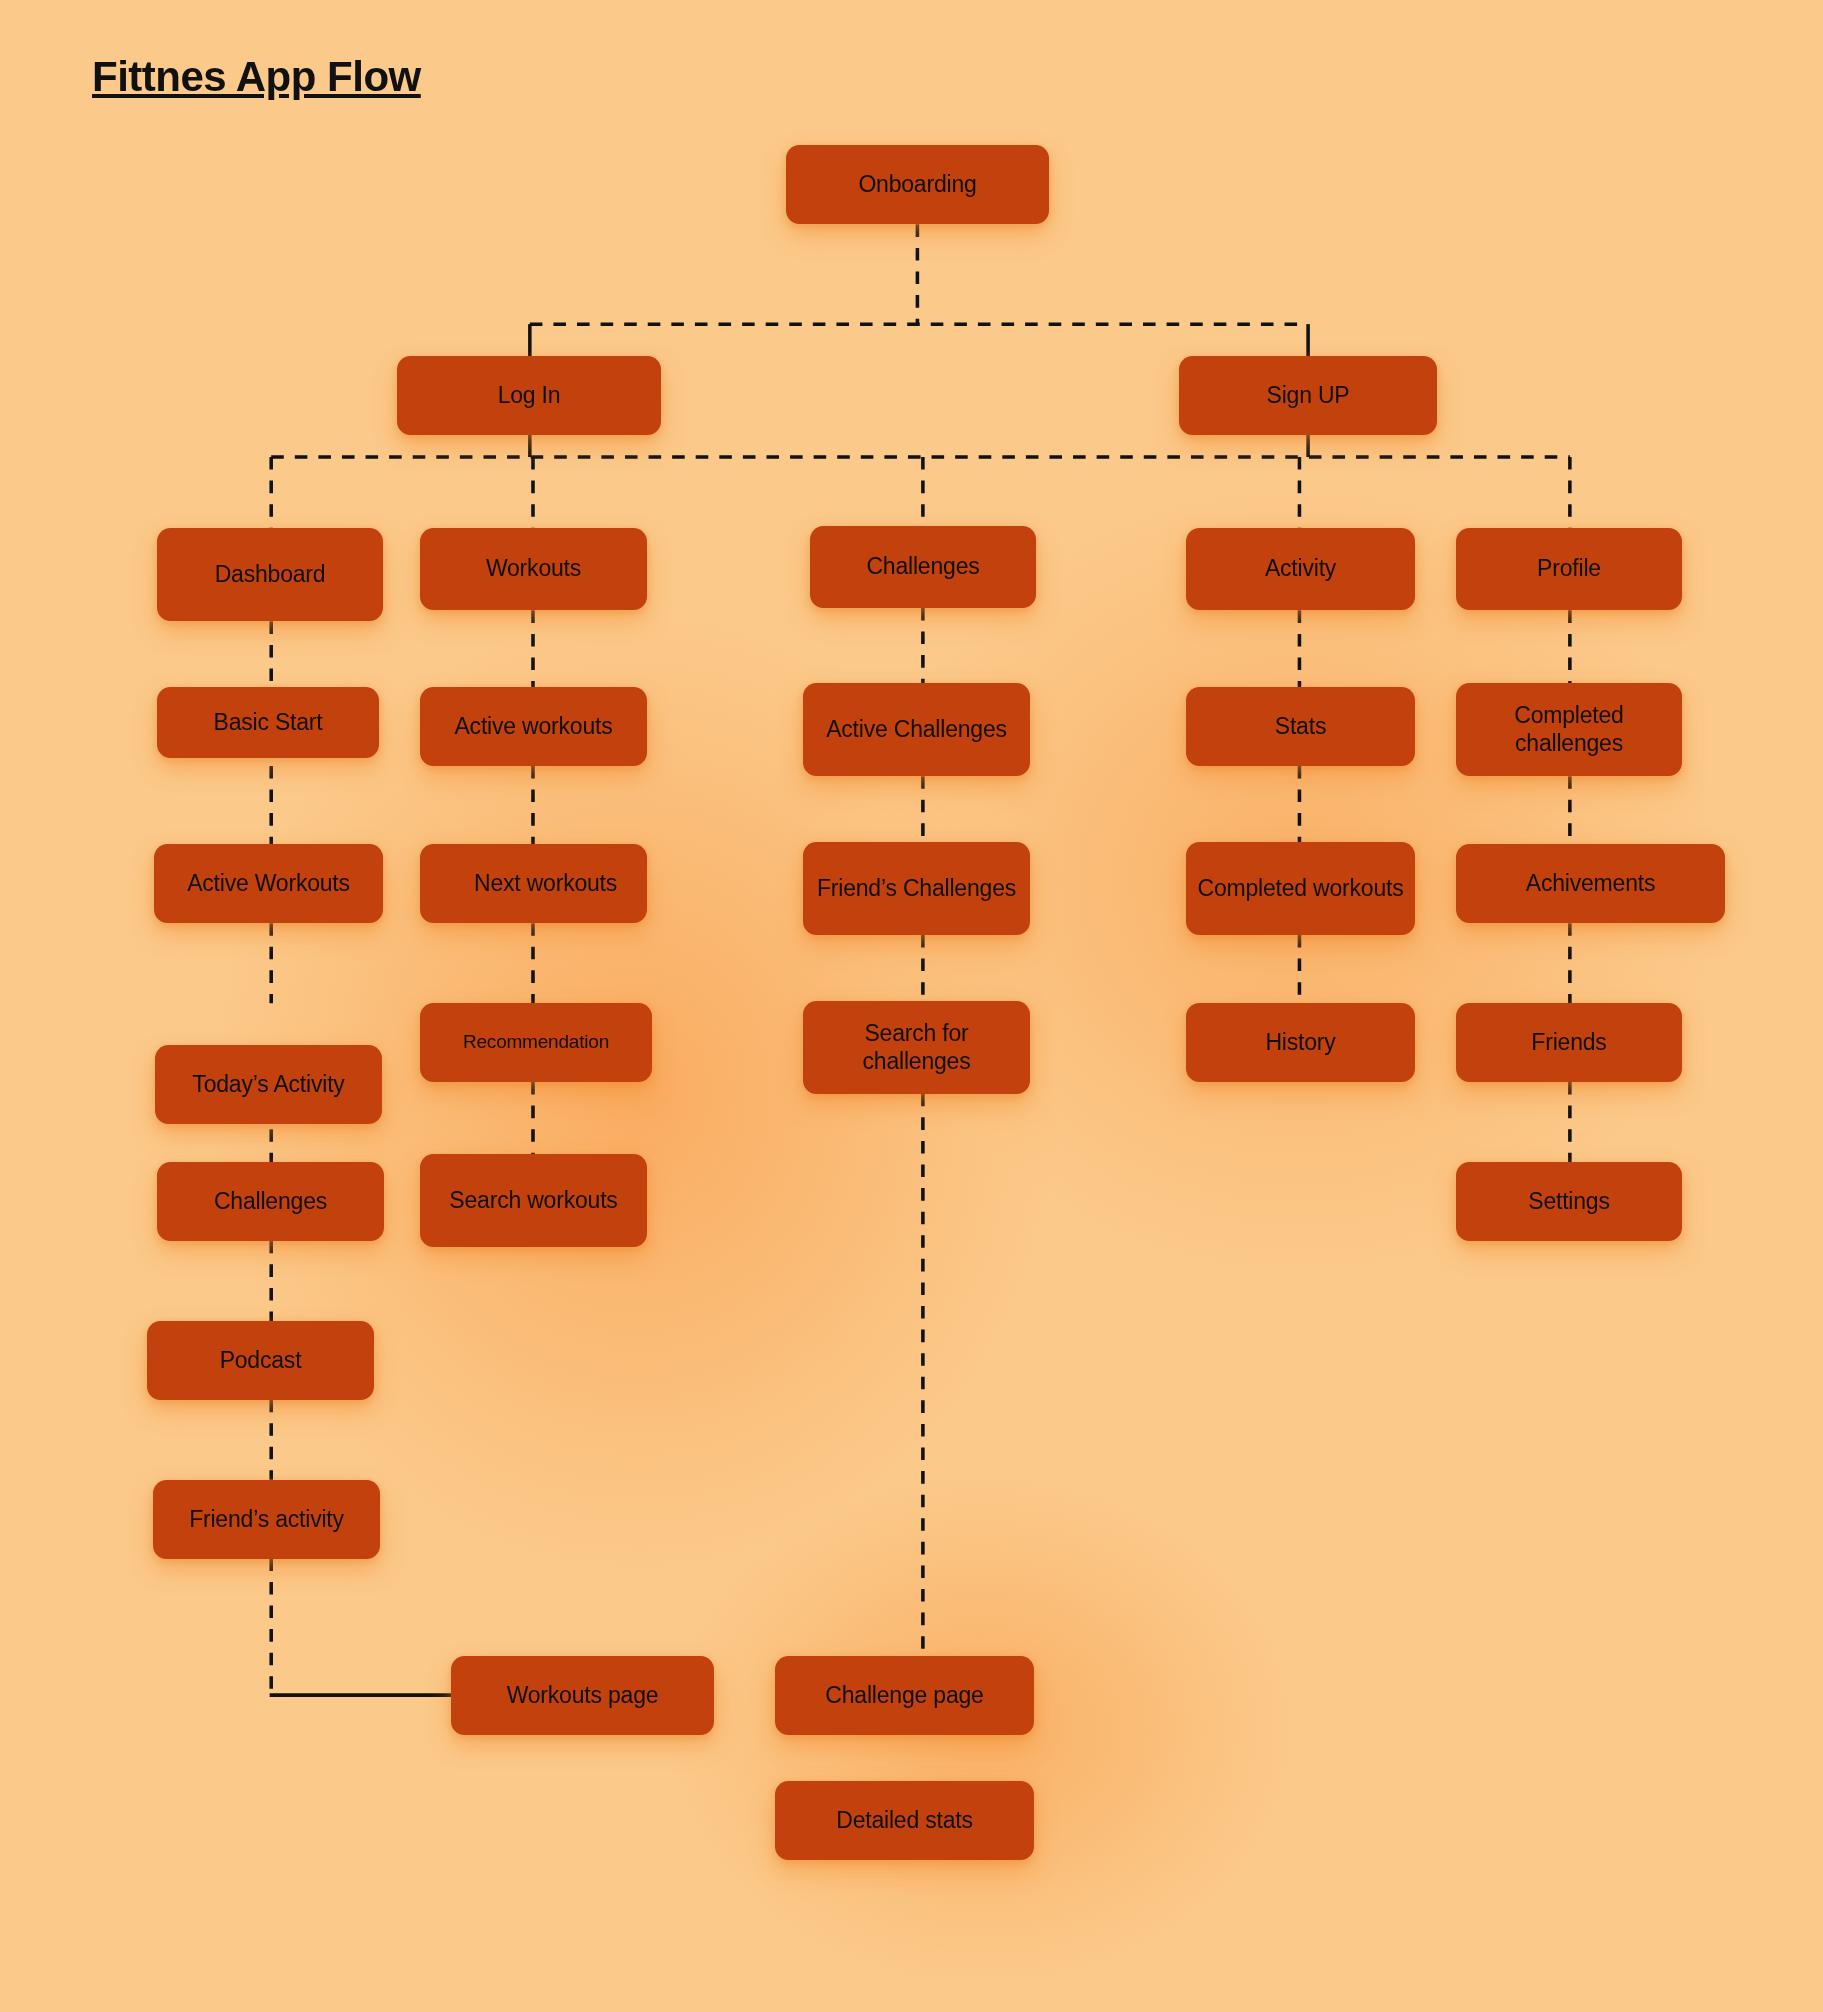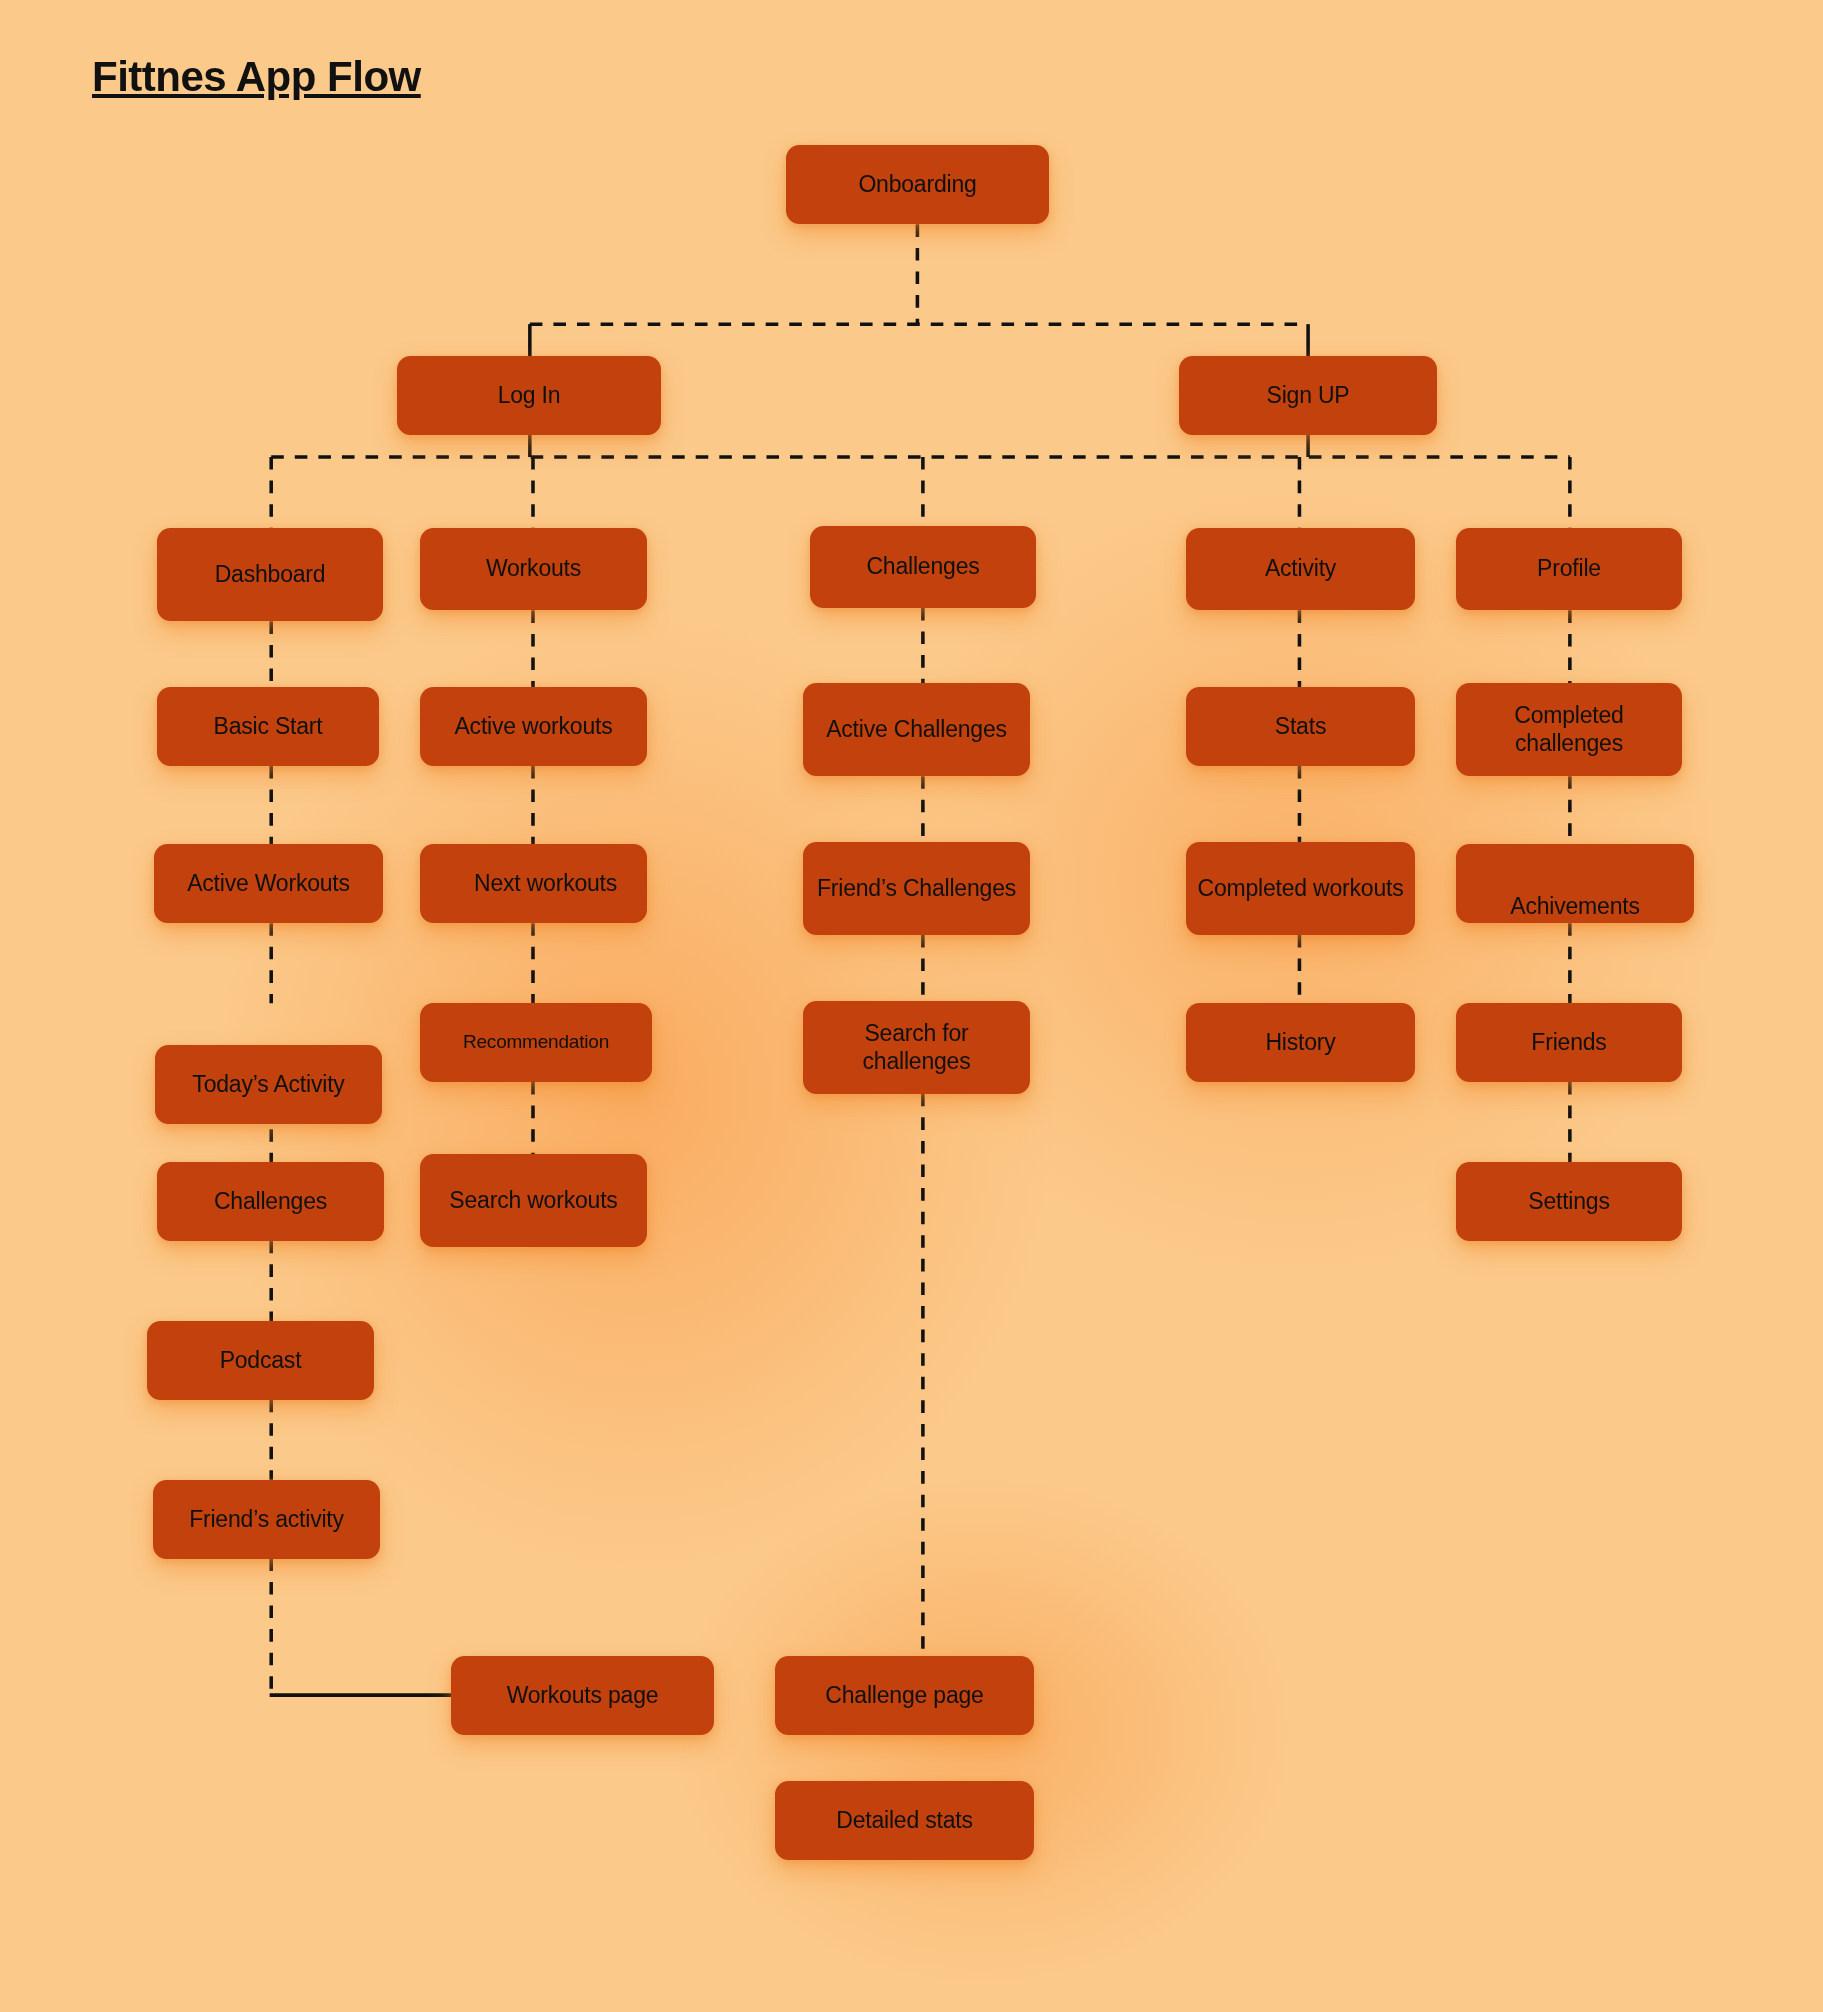--- a/index.html
+++ b/index.html
@@ -143,21 +143,21 @@
       </div>
       <div class="node" style="left: 397px; top: 356px; width: 264px; height: 79px;">
         <span class="lbl">Log In</span>
       </div>
       <div class="node" style="left: 1179px; top: 356px; width: 258px; height: 79px;">
         <span class="lbl">Sign UP</span>
       </div>
       <div class="node" style="left: 157px; top: 528px; width: 226px; height: 93px;">
         <span class="lbl">Dashboard</span>
       </div>
-      <div class="node" style="left: 157px; top: 687px; width: 222px; height: 79px;">
+      <div class="node" style="left: 157px; top: 687px; width: 222px; height: 71px;">
         <span class="lbl">Basic Start</span>
       </div>
       <div class="node" style="left: 154px; top: 844px; width: 229px; height: 79px;">
         <span class="lbl">Active Workouts</span>
       </div>
       <div class="node" style="left: 155px; top: 1045px; width: 227px; height: 79px;">
         <span class="lbl">Today’s Activity</span>
       </div>
       <div class="node" style="left: 157px; top: 1162px; width: 227px; height: 79px;">
         <span class="lbl">Challenges</span>
@@ -206,21 +206,21 @@
       </div>
       <div class="node" style="left: 1186px; top: 1003px; width: 229px; height: 79px;">
         <span class="lbl">History</span>
       </div>
       <div class="node" style="left: 1456px; top: 528px; width: 226px; height: 82px;">
         <span class="lbl">Profile</span>
       </div>
       <div class="node" style="left: 1456px; top: 683px; width: 226px; height: 93px;">
         <span class="lbl">Completed challenges</span>
       </div>
-      <div class="node" style="left: 1456px; top: 844px; width: 238px; height: 79px; align-items: flex-end;">
+      <div class="node" style="left: 1456px; top: 844px; width: 269px; height: 79px;">
         <span class="lbl">Achivements</span>
       </div>
       <div class="node" style="left: 1456px; top: 1003px; width: 226px; height: 79px;">
         <span class="lbl">Friends</span>
       </div>
       <div class="node" style="left: 1456px; top: 1162px; width: 226px; height: 79px;">
         <span class="lbl">Settings</span>
       </div>
       <div class="node" style="left: 451px; top: 1656px; width: 263px; height: 79px;">
         <span class="lbl">Workouts page</span>

